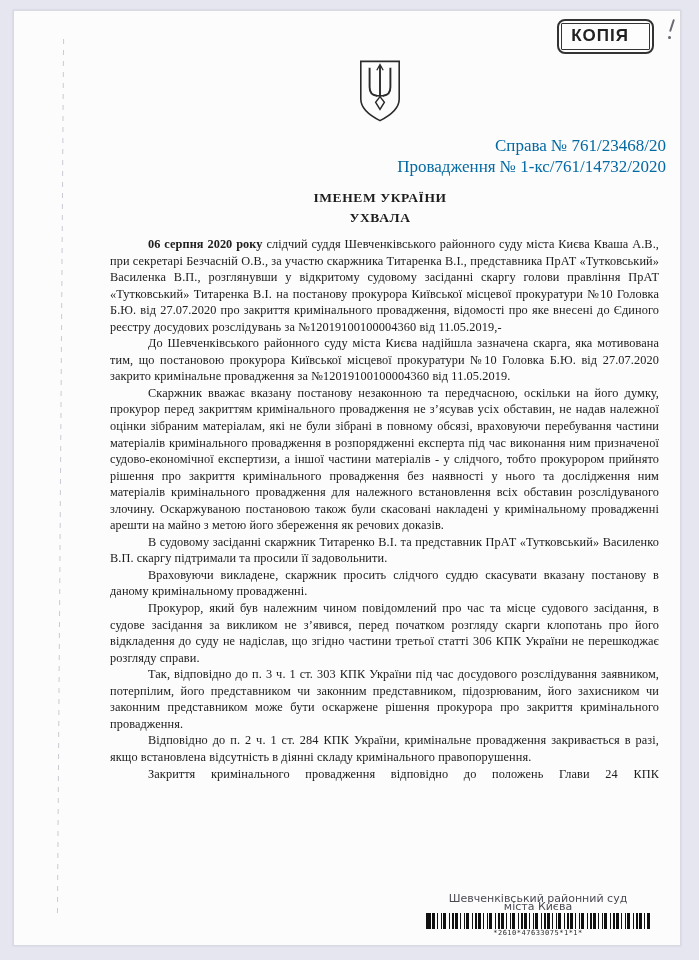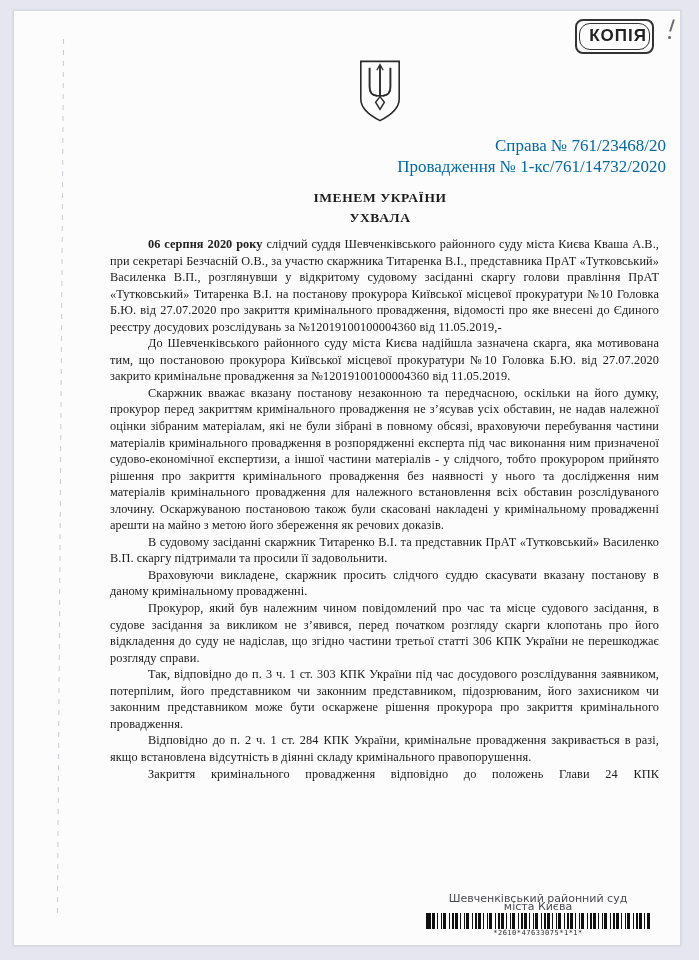--- a/index.html
+++ b/index.html
@@ -25,22 +25,22 @@
     opacity:.75;
     transform:rotate(.4deg);
   }
   
   .copy-stamp{
     position:absolute;top:8px;right:26px;
     border:2px solid #333;border-radius:8px;padding:2px;
     background:#fdfdfd;
   }
   .copy-stamp .inner{
-    border:1.5px solid #333;border-radius:11px;
-    padding:2px 2px 3px 9px;
+    border:1.5px solid #333;border-radius:1px;
+    padding:2px 20px 3px 9px;
     font-family:"Liberation Sans", sans-serif;
     font-weight:bold;font-size:17px;letter-spacing:1px;color:#222;
   }
   .pen-mark{
     position:absolute;top:6px;right:2px;width:14px;height:26px;
   }
   .pen-mark .stroke{
     position:absolute;left:7px;top:2px;width:2px;height:13px;
     background:#6a6a72;transform:rotate(18deg);border-radius:1px;
   }

